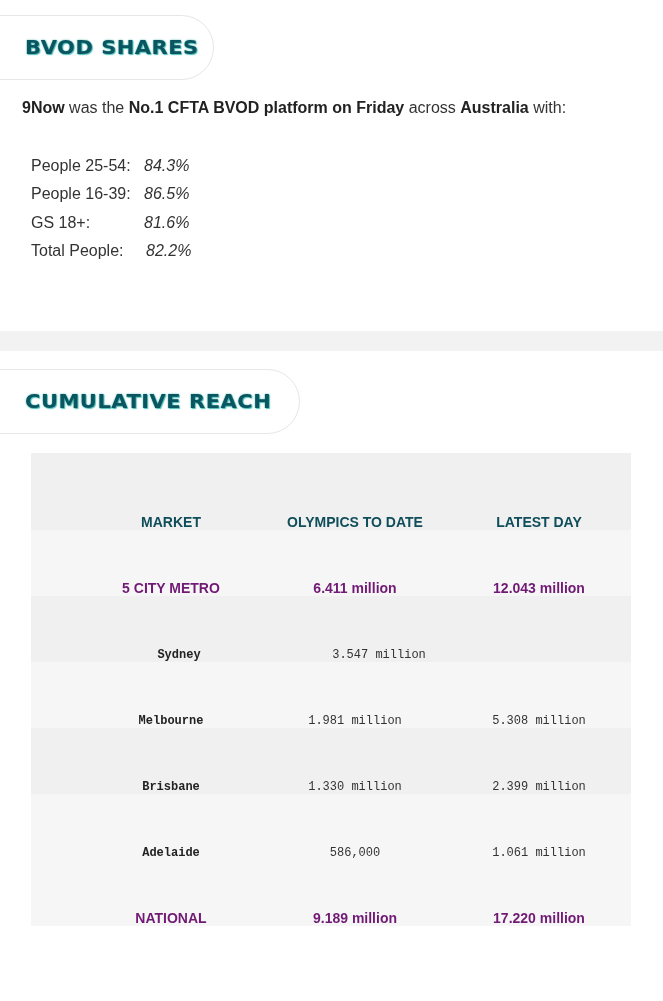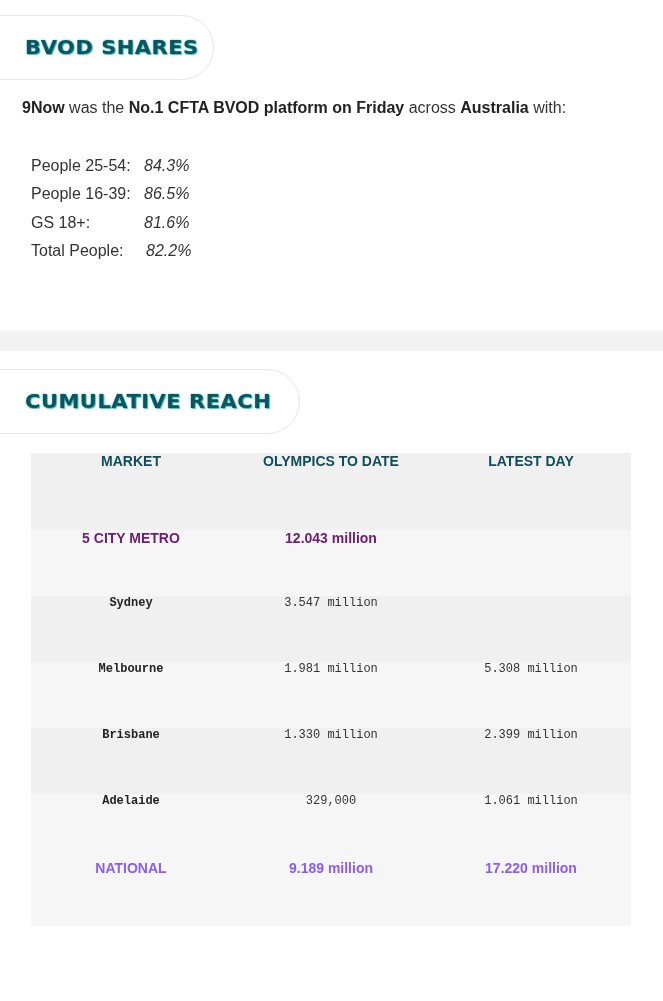--- a/index.html
+++ b/index.html
@@ -35,28 +35,28 @@
     .intro b { color: #222222; }
 
     .shares { position: absolute; left: 31px; top: 157px; font-size: 16px; color: #333333; }
     .share-row { height: 28.3px; position: relative; white-space: nowrap; }
     .share-row .lbl { position: absolute; left: 0; top: 0; }
     .share-row .val { position: absolute; top: 0; font-style: italic; }
 
     .band { position: absolute; left: 0; top: 331px; width: 663px; height: 20px; background: #f2f2f2; }
 
     .table { position: absolute; left: 31px; top: 453px; width: 600px; }
-    .trow { display: flex; align-items: flex-start; height: 66px; }
+    .trow { display: flex; align-items: flex-end; height: 66px; padding-left: 48px; }
     .trow.header { height: 77px; }
     .trow.header, .trow.r-even { background: #f0f0f0; }
     .trow.r-odd { background: #f6f6f6; }
     .cell { width: 200px; text-align: center; }
     .header .cell { font-weight: bold; font-size: 14px; color: #0f4d5a; }
     .metro .cell { font-weight: bold; font-size: 14px; color: #701a75; }
-    .national .cell { font-weight: bold; font-size: 14px; color: #8b5cf6; }
+    .national .cell { font-weight: bold; font-size: 14px; color: #701a75; }
     .city .cell { font-size: 12px; color: #333333; font-family: Liberation Mono, monospace; }
     .city .cell.market { font-weight: bold; color: #222222; }
   </style>
 </head>
 <body>
 
 <div class="pill" id="pill-bvod">
   <span class="pill-title">BVOD SHARES</span>
 </div>
 
@@ -88,39 +88,40 @@
 </div>
 
 <div class="table">
   <div class="trow header">
     <div class="cell">MARKET</div>
     <div class="cell">OLYMPICS TO DATE</div>
     <div class="cell">LATEST DAY</div>
   </div>
   <div class="trow r-odd metro">
     <div class="cell market">5 CITY METRO</div>
+    <div class="cell">6.411 million</div>
     <div class="cell">12.043 million</div>
   </div>
   <div class="trow r-even city">
     <div class="cell market">Sydney</div>
     <div class="cell">3.547 million</div>
   </div>
   <div class="trow r-odd city">
     <div class="cell market">Melbourne</div>
     <div class="cell">1.981 million</div>
     <div class="cell">5.308 million</div>
   </div>
   <div class="trow r-even city">
     <div class="cell market">Brisbane</div>
     <div class="cell">1.330 million</div>
     <div class="cell">2.399 million</div>
   </div>
   <div class="trow r-odd city">
     <div class="cell market">Adelaide</div>
-    <div class="cell">329,000</div>
+    <div class="cell">586,000</div>
     <div class="cell">1.061 million</div>
   </div>
   <div class="trow r-odd national">
     <div class="cell market">NATIONAL</div>
     <div class="cell">9.189 million</div>
     <div class="cell">17.220 million</div>
   </div>
 </div>
 
 </body></html>

